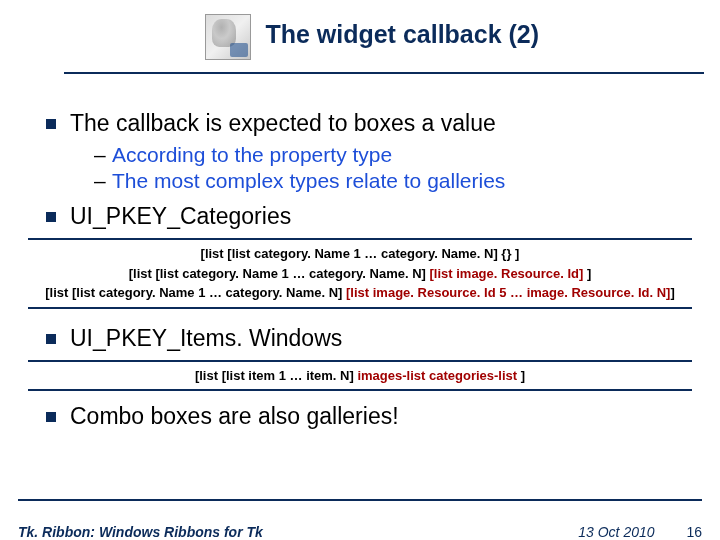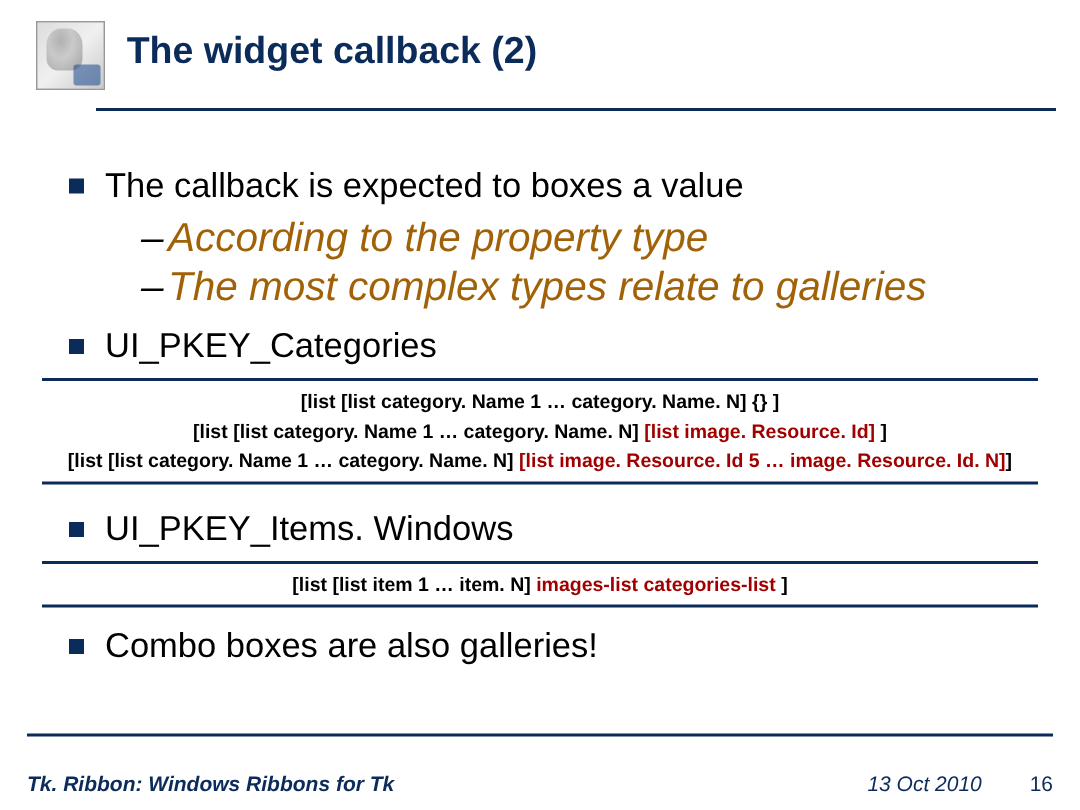--- a/index.html
+++ b/index.html
@@ -15,20 +15,21 @@
   .slide {
     position: relative;
     width: 720px;
     height: 540px;
     box-sizing: border-box;
   }
   .header {
     position: relative;
     padding: 14px 0 0 24px;
     height: 58px;
+    text-align: center;
   }
   .logo {
     display: inline-block;
     vertical-align: top;
     width: 44px;
     height: 44px;
     background: linear-gradient(135deg, #dcdcdc 0%, #f0f0f0 50%, #c8c8c8 100%);
     border: 1px solid #999;
     position: relative;
     overflow: hidden;
@@ -81,25 +82,24 @@
     content: "";
     position: absolute;
     left: 0;
     top: 9px;
     width: 10px;
     height: 10px;
     background: #0b2b5a;
   }
   .bullet-l2 {
     position: relative;
-    font-size: 27px;
-    color: #a16207;
+    font-size: 21px;
+    color: #1d4ed8;
     margin: 2px 0 2px 66px;
     padding-left: 18px;
-    font-style: italic;
   }
   .bullet-l2::before {
     content: "–";
     position: absolute;
     left: 0;
     top: 0;
     color: #000;
   }
   .code-block {
     margin: 8px 0 4px 0;
@@ -110,21 +110,21 @@
     font-size: 13px;
     font-weight: bold;
     line-height: 1.5;
     white-space: nowrap;
     text-align: center;
   }
   .code-block .kw { color: #a00000; margin-top: 36px; }
   .footer {
     position: absolute;
     left: 0;
-    bottom: 10px;
+    bottom: 0;
     width: 100%;
     box-sizing: border-box;
     padding: 0 18px;
   }
   .footer-rule {
     border: none;
     border-top: 2px solid #0b2b5a;
     margin: 0 0 6px 0;
   }
   .footer-row {

